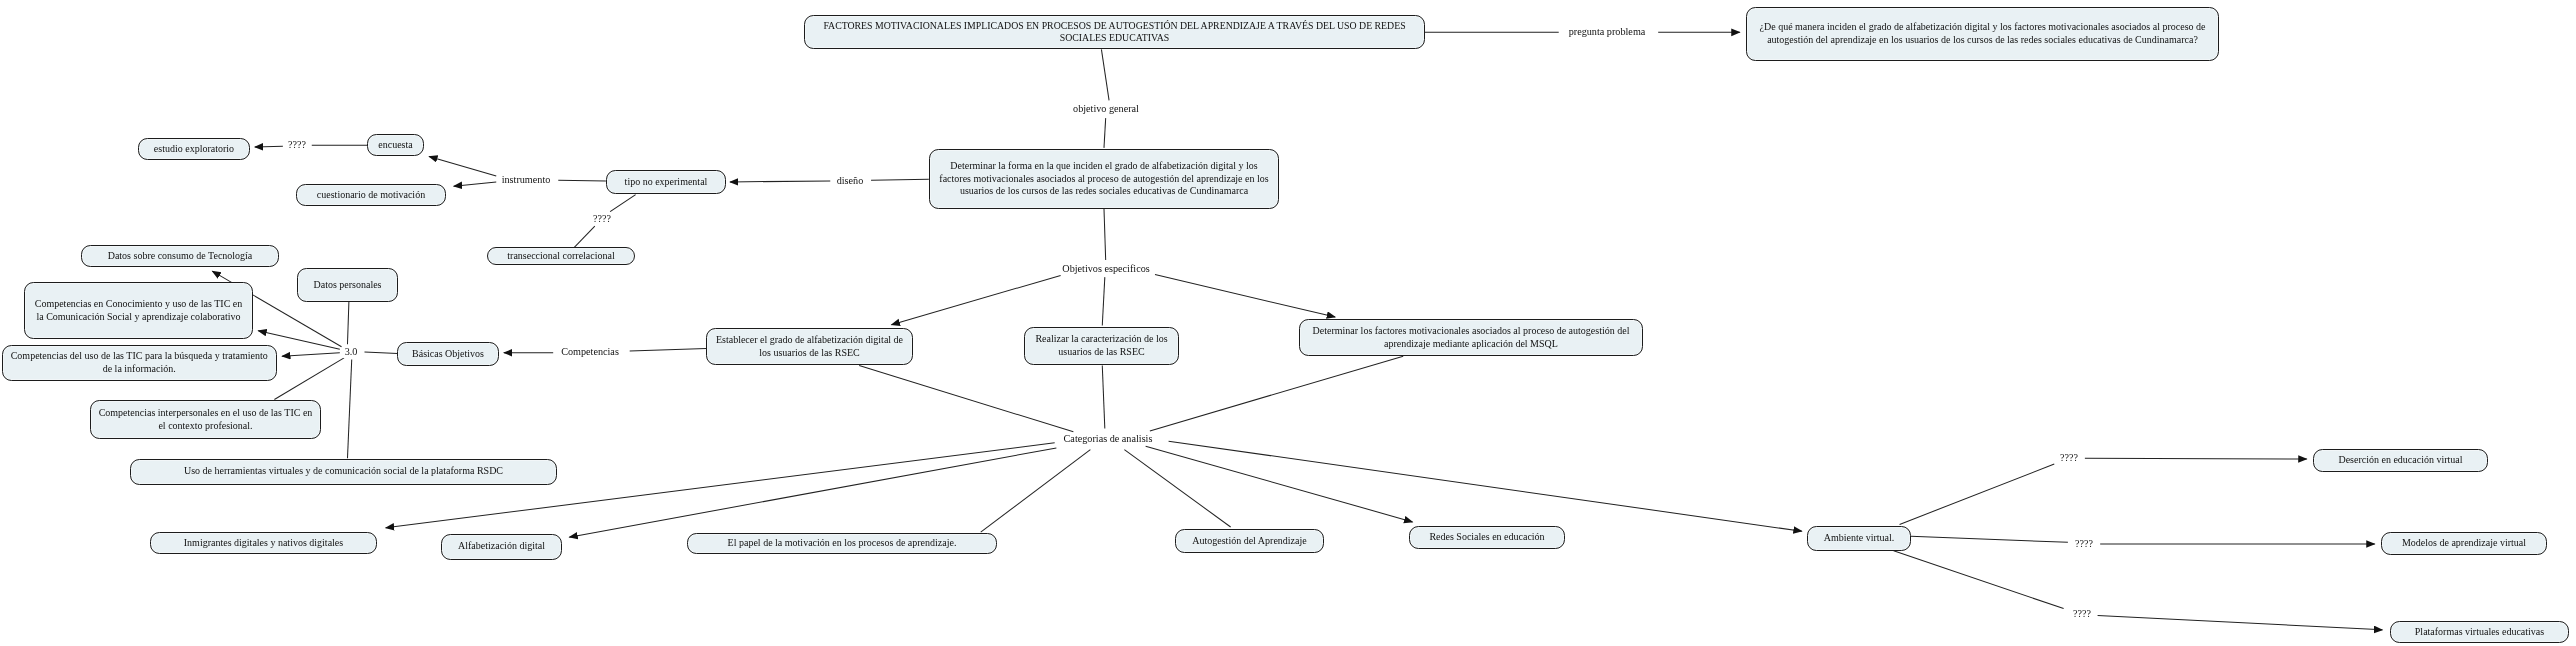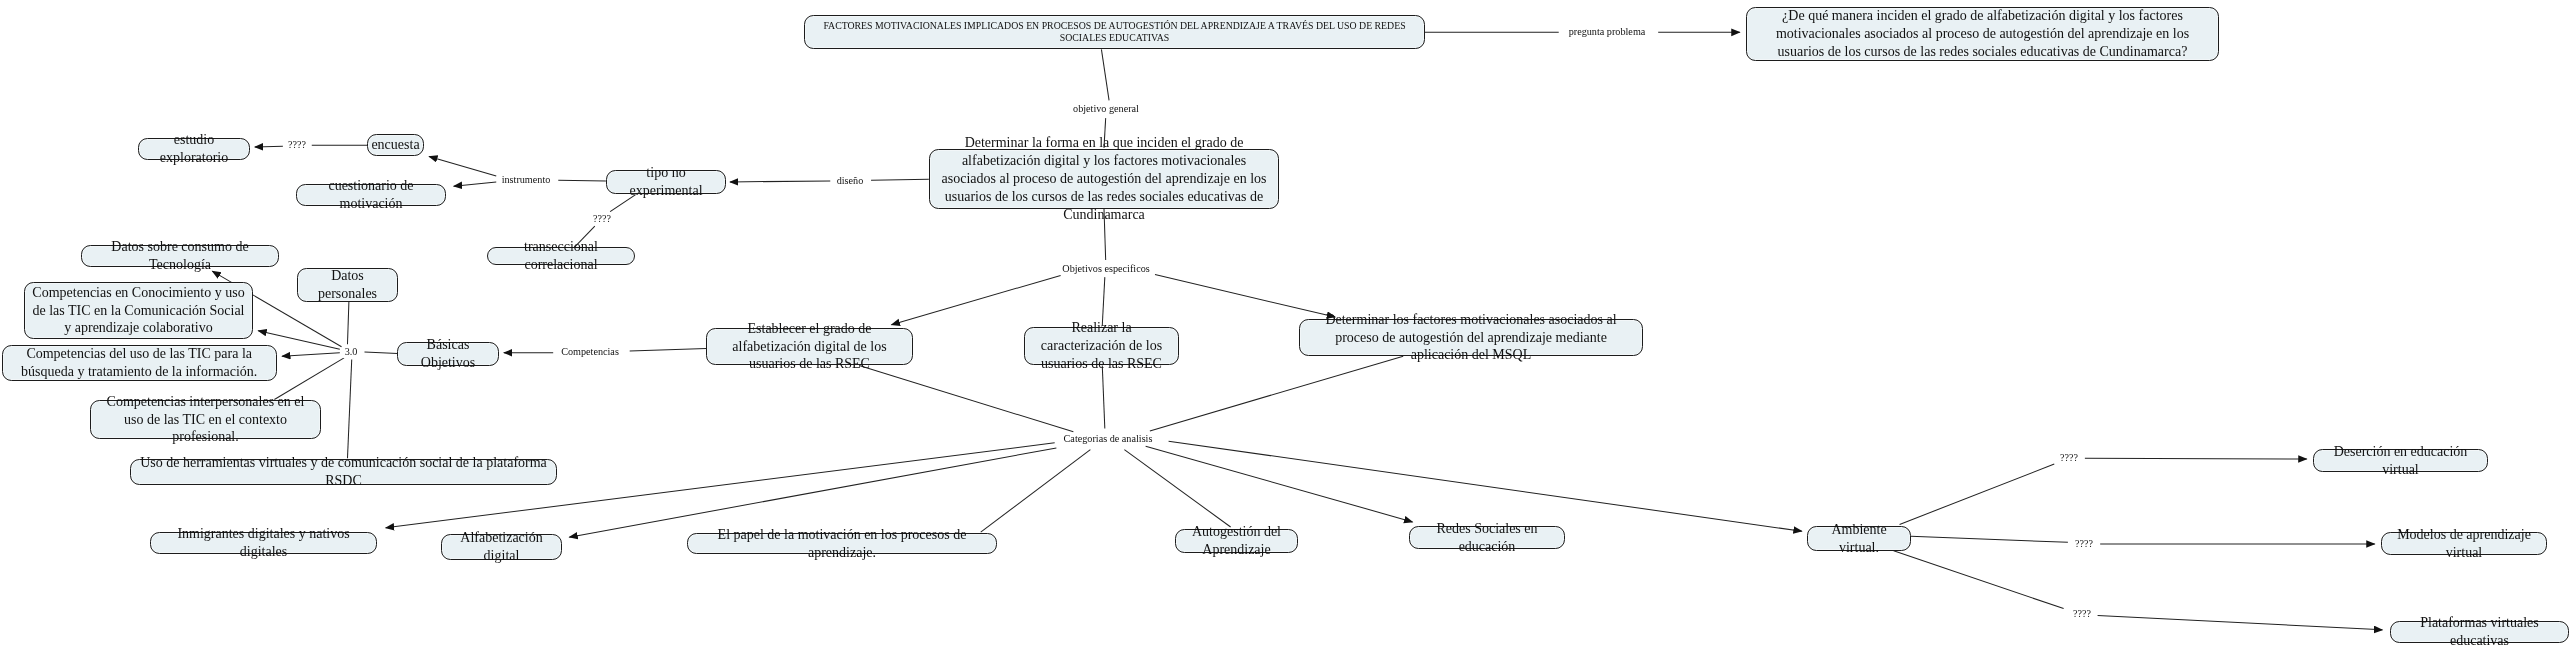--- a/index.html
+++ b/index.html
@@ -1,21 +1,21 @@
 <!DOCTYPE html>
 <html style="font-size:13.6px"><head>
 <meta charset="utf-8">
 <style>
   html,body{margin:0;padding:0;background:#ffffff;}
   #canvas{position:relative;width:2576px;height:646px;background:#ffffff;overflow:hidden;
           font-family:Liberation Serif, serif;color:#111;}
   #wires{position:absolute;left:0;top:0;width:2576px;height:646px;}
   .node{position:absolute;box-sizing:border-box;background:#e9f1f4;border:0.9px solid #1c1c1c;
         border-radius:9.4px;display:flex;align-items:center;justify-content:center;
-        text-align:center;font-size:14px;line-height:1.28;padding:1.7px 6px;
+        text-align:center;font-size:10px;line-height:1.28;padding:1.7px 6px;
         box-shadow:0 0 0 0.9px rgba(255,255,255,.4) inset;}
   .node.title{font-size:9.8px;}
   .lbl{position:absolute;transform:translate(-50%,-50%);background:#ffffff;
        font-size:10.2px;white-space:nowrap;padding:0 2.6px;line-height:1.2;}
 </style>
 </head>
 <body>
 
 <div id="canvas">
 
@@ -116,21 +116,21 @@
   <div class="node" style="left:130px;top:459px;width:427px;height:25.5px">Uso de herramientas virtuales y de comunicación social de la plataforma RSDC</div>
 
   <div class="node" style="left:397px;top:342px;width:102px;height:24px">Básicas Objetivos</div>
 
   <div class="node" style="left:150px;top:532px;width:227px;height:22px">Inmigrantes digitales y nativos digitales</div>
 
   <div class="node" style="left:441px;top:534px;width:121px;height:25.5px">Alfabetización digital</div>
 
   <div class="node" style="left:687px;top:533px;width:310px;height:21px">El papel de la motivación en los procesos de aprendizaje.</div>
 
-  <div class="node" style="left:1175px;top:529px;width:123px;height:24px">Autogestión del Aprendizaje</div>
+  <div class="node" style="left:1175px;top:529px;width:149px;height:24px">Autogestión del Aprendizaje</div>
 
   <div class="node" style="left:1409px;top:526px;width:156px;height:23px">Redes Sociales en educación</div>
 
   <div class="node" style="left:1807px;top:526px;width:104px;height:25px">Ambiente virtual.</div>
 
   <div class="node" style="left:2313px;top:449px;width:175px;height:23px">Deserción en educación virtual</div>
 
   <div class="node" style="left:2381px;top:532px;width:166px;height:23px">Modelos de aprendizaje virtual</div>
 
   <div class="node" style="left:2390px;top:621px;width:179px;height:22px">Plataformas virtuales educativas</div>

